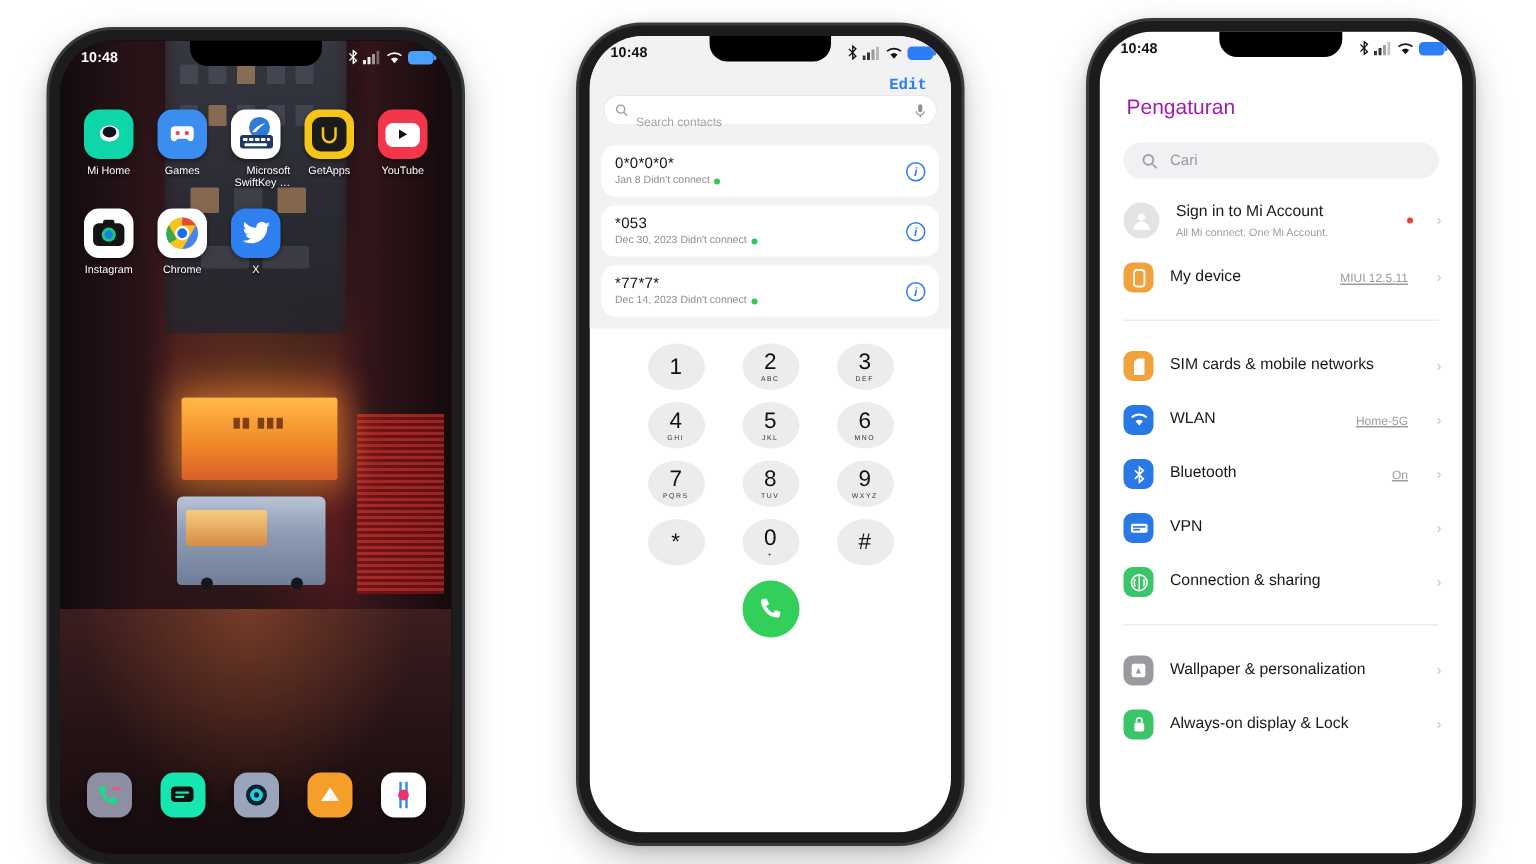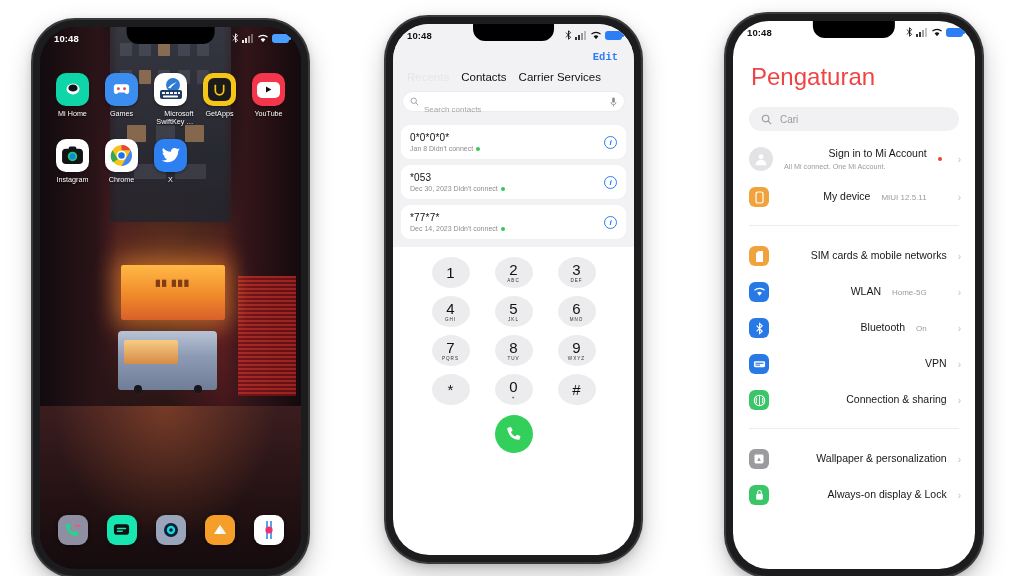--- a/index.html
+++ b/index.html
@@ -185,39 +185,39 @@
   }
   .key-d{ font-size:15px; color:#111; line-height:1; font-weight:400;}
   .key-l{ font-size:4.6px; color:#333; letter-spacing:1px; margin-top:1px;}
   .callbtn{
     width:38px;height:38px;border-radius:50%;background:#32cf5a;
     margin:10px auto 0; display:flex;align-items:center;justify-content:center;
   }
 
   
   .settings{ position:absolute; inset:0; background:#fff; }
-  .set-title{ font-size:24px; color:#ef4444; padding:42px 0 0 18px; font-weight:400;}
+  .set-title{ font-size:14px; color:#a21caf; padding:42px 0 0 18px; font-weight:400;}
   .set-search{
     margin:16px 16px 0; height:24px; border-radius:12px; background:#f1f1f3;
     display:flex; align-items:center; gap:8px; padding:0 12px;
   }
   .set-search-ph{ font-size:10px; color:#9a9a9f; }
   .set-group{ padding:8px 0 6px; }
   .set-divider{ height:1px; background:#ececec; margin:4px 16px; }
   .set-row{
     display:flex; align-items:center; gap:11px; padding:8px 14px 8px 16px;
   }
   .set-ic{
     width:20px;height:20px;border-radius:6px;flex:0 0 auto;
     display:flex;align-items:center;justify-content:center;
   }
   .set-txt{ flex:1; min-width:0; }
-  .set-label{ font-size:10.5px; color:#17171a; line-height:1.25;text-align:right; }
+  .set-label{ font-size:10.5px; color:#17171a; line-height:1.25; }
   .set-sub{ font-size:7.2px; color:#9b9b9f; margin-top:1.5px; }
-  .set-val{ font-size:8px; color:#9b9b9f; margin-right:20px; }
+  .set-val{ font-size:8px; color:#9b9b9f; margin-right:8px;text-decoration:underline; }
   .reddot{ width:4px;height:4px;border-radius:50%;background:#e8452c; margin-right:5px;}
   .chev{ color:#c4c4c9; font-size:10px; flex:0 0 auto; }
   .avatar{
     width:24px;height:24px;border-radius:50%;background:#e3e3e6;flex:0 0 auto;
     display:flex;align-items:center;justify-content:center;
   }
 </style>
 </head>
 <body>
 
@@ -409,25 +409,20 @@
   </div>
 </div>
 
 <div class="phone" id="phone2">
   <div class="screen">
     <div class="dialer">
       <div class="dialer-top">
         <div class="edit-row">
           <span class="edit-link">Edit</span>
         </div>
-        <div class="tabs">
-          <span class="tab faded">Recents</span>
-          <span class="tab">Contacts</span>
-          <span class="tab">Carrier Services</span>
-        </div>
         <div class="searchbar">
           <svg width="9" height="9" viewBox="0 0 12 12">
               <circle cx="5" cy="5" r="3.6" stroke="#9a9a9f" stroke-width="1.2" fill="none"></circle>
               <path d="M7.8 7.8 11 11" stroke="#9a9a9f" stroke-width="1.2"></path>
             </svg>
           <span class="search-ph">Search contacts</span>
           <svg width="7" height="10" viewBox="0 0 8 12">
               <rect x="2.4" y="0.6" width="3.2" height="6.4" rx="1.6" fill="#8e8e93"></rect>
               <path d="M1 6.2a3 3 0 0 0 6 0" stroke="#8e8e93" stroke-width="1" fill="none"></path>
               <path d="M4 9.2v2" stroke="#8e8e93" stroke-width="1"></path>

